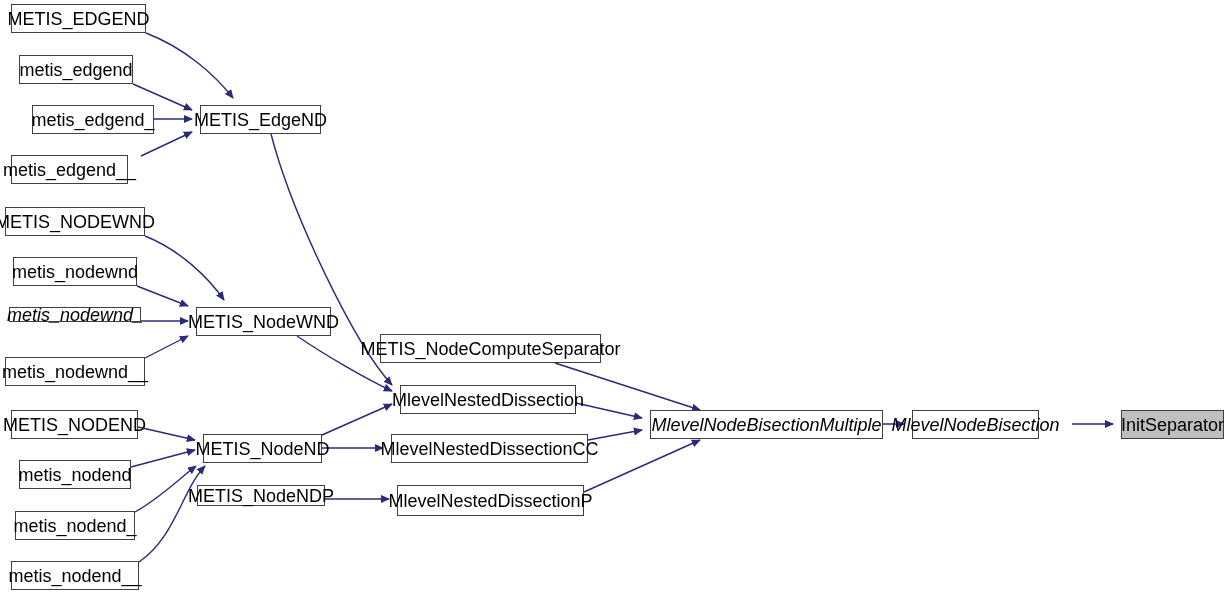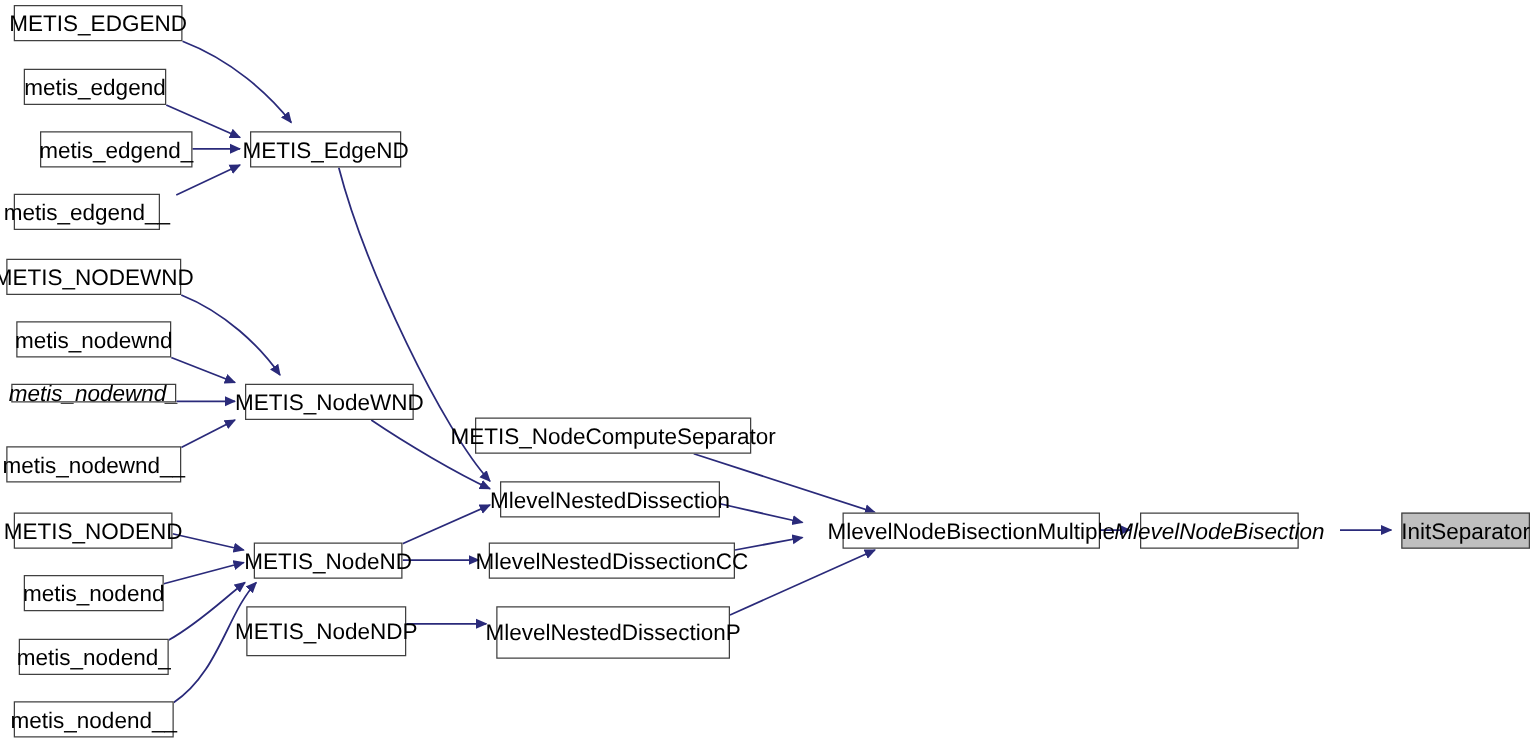--- a/index.html
+++ b/index.html
@@ -123,36 +123,36 @@
       </div>
       <div class="node" style="left: 15px; top: 511px; width: 120px; height: 29px;">
         <span class="node-label">metis_nodend_</span>
       </div>
       <div class="node" style="left: 11px; top: 561px; width: 128px; height: 29px;">
         <span class="node-label">metis_nodend__</span>
       </div>
       <div class="node" style="left: 203px; top: 434px; width: 119px; height: 29px;">
         <span class="node-label">METIS_NodeND</span>
       </div>
-      <div class="node" style="left: 197px; top: 485px; width: 128px; height: 40px;">
+      <div class="node" style="left: 197px; top: 485px; width: 128px; height: 21px;">
         <span class="node-label">METIS_NodeNDP</span>
       </div>
       <div class="node" style="left: 380px; top: 334px; width: 221px; height: 29px;">
         <span class="node-label">METIS_NodeComputeSeparator</span>
       </div>
       <div class="node" style="left: 400px; top: 385px; width: 176px; height: 29px;">
         <span class="node-label">MlevelNestedDissection</span>
       </div>
       <div class="node" style="left: 391px; top: 434px; width: 197px; height: 29px;">
         <span class="node-label">MlevelNestedDissectionCC</span>
       </div>
-      <div class="node" style="left: 397px; top: 485px; width: 187px; height: 42px;">
+      <div class="node" style="left: 397px; top: 485px; width: 187px; height: 31px;">
         <span class="node-label">MlevelNestedDissectionP</span>
       </div>
-      <div class="node" style="left: 674px; top: 410px; width: 206px; height: 29px;">
+      <div class="node" style="left: 650px; top: 410px; width: 233px; height: 29px; font-style: italic;">
         <span class="node-label">MlevelNodeBisectionMultiple</span>
       </div>
       <div class="node" style="left: 912px; top: 410px; width: 127px; height: 29px; font-style: italic;">
         <span class="node-label">MlevelNodeBisection</span>
       </div>
       <div class="node current" style="left: 1121px; top: 410px; width: 103px; height: 29px;">
         <span class="node-label">InitSeparator</span>
       </div>
     </div>
 

